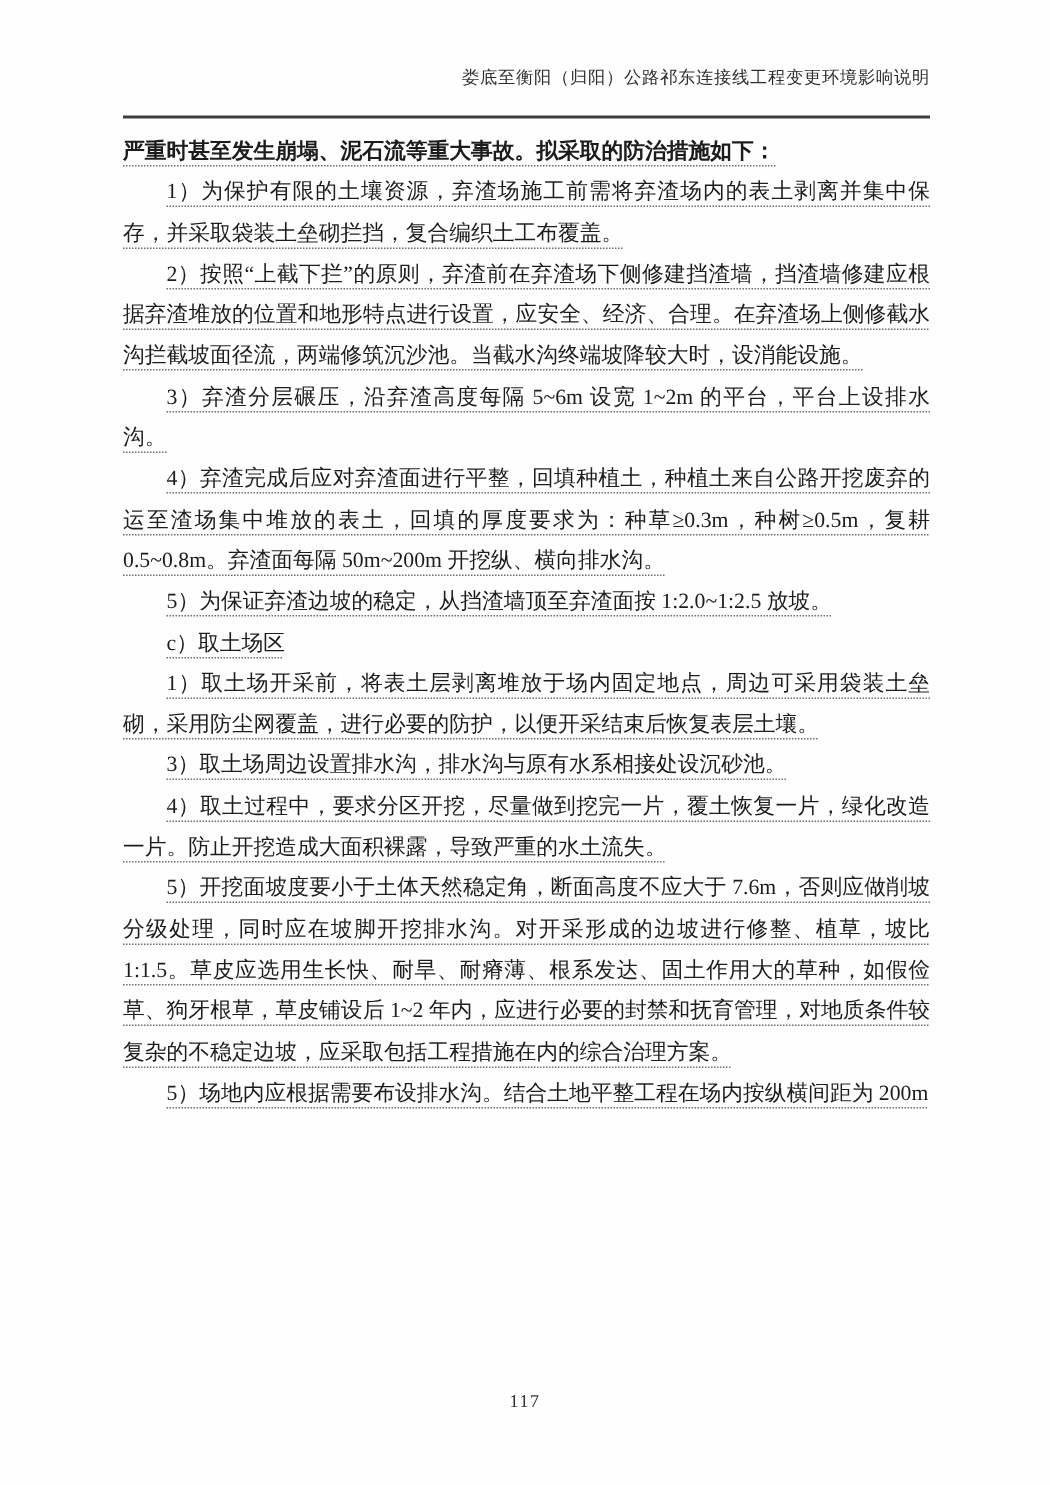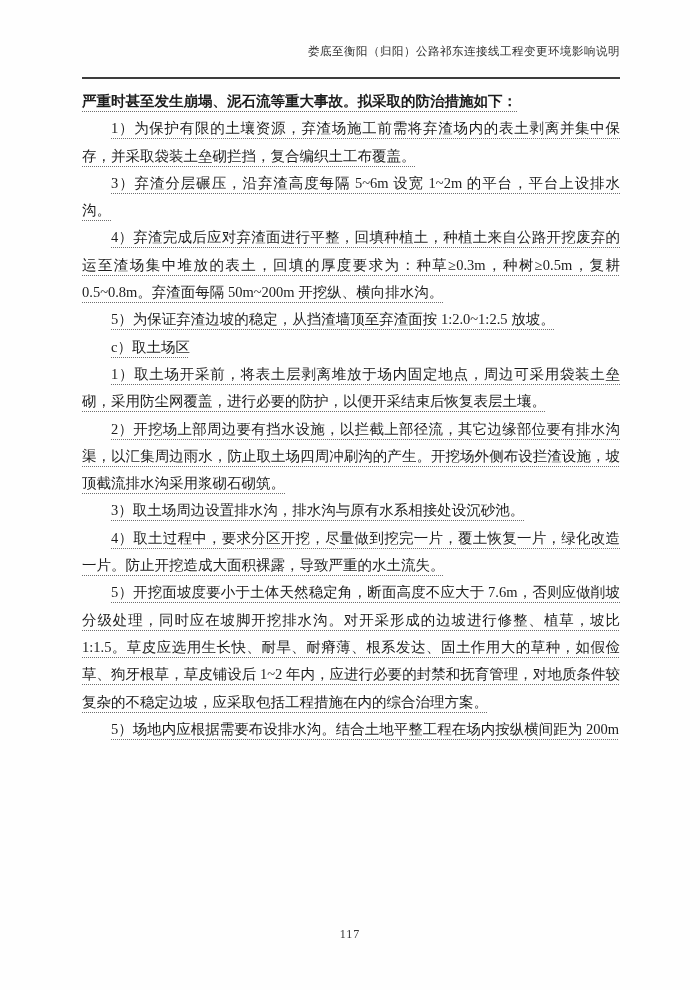--- a/index.html
+++ b/index.html
@@ -63,26 +63,26 @@
 </head>
 <body>
 
 <div class="page">
 
   <div class="page-header">娄底至衡阳（归阳）公路祁东连接线工程变更环境影响说明</div>
 
   <div class="doc-body" id="doc-body">
       <p class="para no-indent">严重时甚至发生崩塌、泥石流等重大事故。拟采取的防治措施如下：</p>
       <p class="para">1）为保护有限的土壤资源，弃渣场施工前需将弃渣场内的表土剥离并集中保存，并采取袋装土垒砌拦挡，复合编织土工布覆盖。</p>
+      <p class="para">2）按照“上截下拦”的原则，弃渣前在弃渣场下侧修建挡渣墙，挡渣墙修建应根据弃渣堆放的位置和地形特点进行设置，应安全、经济、合理。在弃渣场上侧修截水沟拦截坡面径流，两端修筑沉沙池。当截水沟终端坡降较大时，设消能设施。</p>
       <p class="para">3）弃渣分层碾压，沿弃渣高度每隔 5~6m 设宽 1~2m 的平台，平台上设排水沟。</p>
       <p class="para">4）弃渣完成后应对弃渣面进行平整，回填种植土，种植土来自公路开挖废弃的运至渣场集中堆放的表土，回填的厚度要求为：种草≥0.3m，种树≥0.5m，复耕 0.5~0.8m。弃渣面每隔 50m~200m 开挖纵、横向排水沟。</p>
       <p class="para">5）为保证弃渣边坡的稳定，从挡渣墙顶至弃渣面按 1:2.0~1:2.5 放坡。</p>
       <p class="para">c）取土场区</p>
       <p class="para">1）取土场开采前，将表土层剥离堆放于场内固定地点，周边可采用袋装土垒砌，采用防尘网覆盖，进行必要的防护，以便开采结束后恢复表层土壤。</p>
-      <p class="para">2）开挖场上部周边要有挡水设施，以拦截上部径流，其它边缘部位要有排水沟渠，以汇集周边雨水，防止取土场四周冲刷沟的产生。开挖场外侧布设拦渣设施，坡顶截流排水沟采用浆砌石砌筑。</p>
       <p class="para">3）取土场周边设置排水沟，排水沟与原有水系相接处设沉砂池。</p>
       <p class="para">4）取土过程中，要求分区开挖，尽量做到挖完一片，覆土恢复一片，绿化改造一片。防止开挖造成大面积裸露，导致严重的水土流失。</p>
       <p class="para">5）开挖面坡度要小于土体天然稳定角，断面高度不应大于 7.6m，否则应做削坡分级处理，同时应在坡脚开挖排水沟。对开采形成的边坡进行修整、植草，坡比 1:1.5。草皮应选用生长快、耐旱、耐瘠薄、根系发达、固土作用大的草种，如假俭草、狗牙根草，草皮铺设后 1~2 年内，应进行必要的封禁和抚育管理，对地质条件较复杂的不稳定边坡，应采取包括工程措施在内的综合治理方案。</p>
       <p class="para">5）场地内应根据需要布设排水沟。结合土地平整工程在场内按纵横间距为 200m</p>
     </div>
 
   <div class="page-number">117</div>
 
 </div>
 

